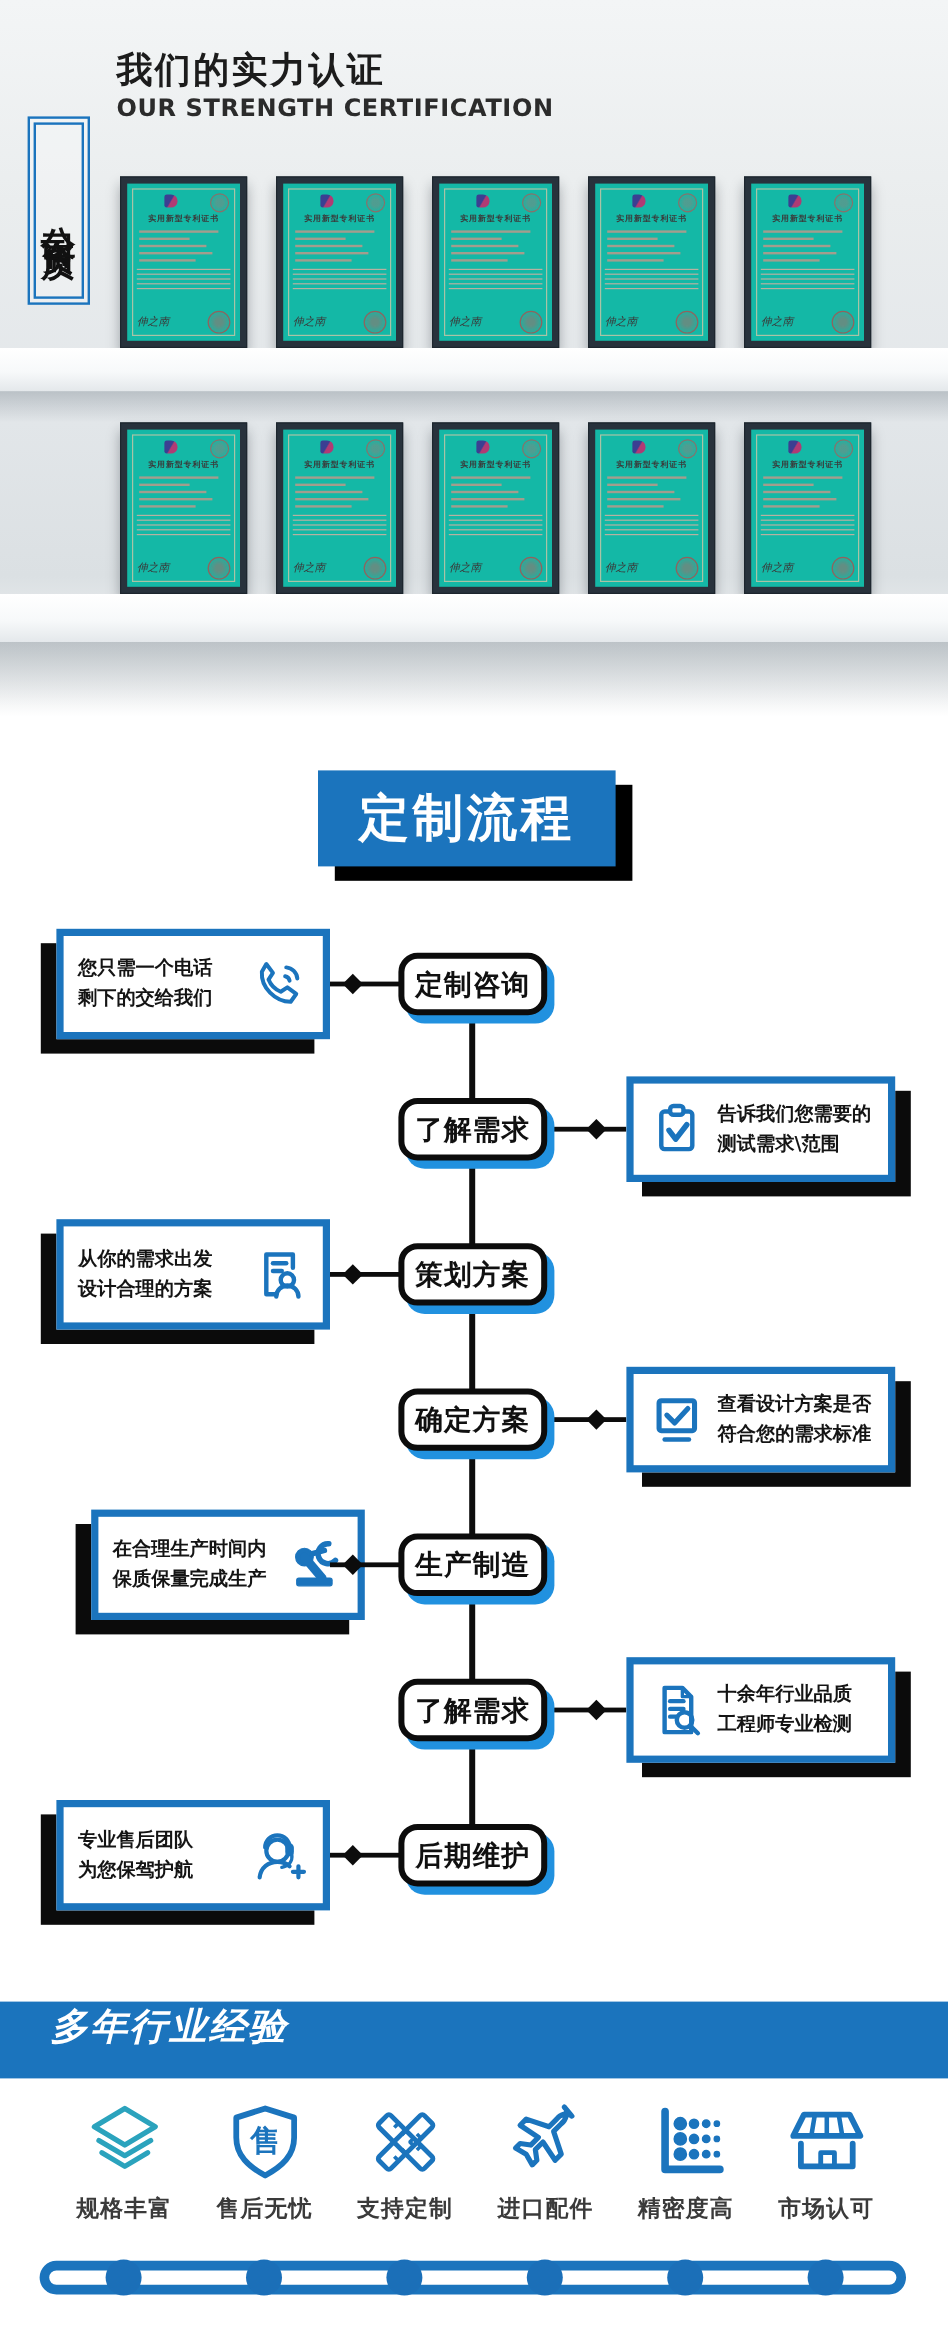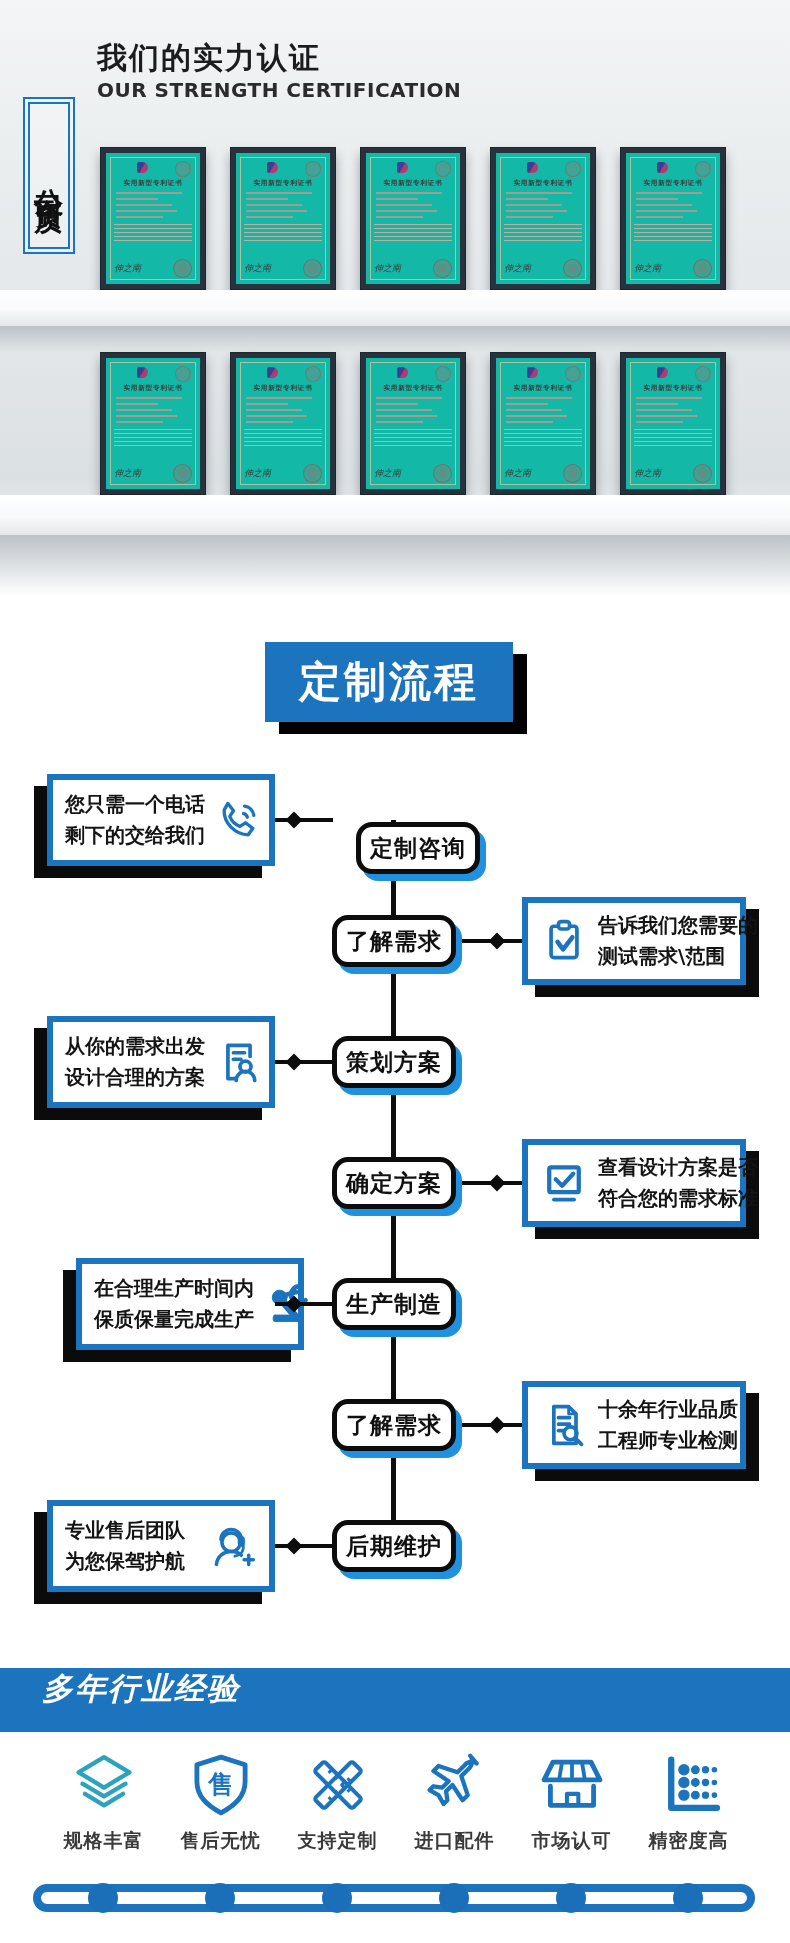--- a/index.html
+++ b/index.html
@@ -41,26 +41,26 @@
   .cert-seal-bottom { width:19px; height:19px; border-radius:50%;
     border:1px solid rgba(200,60,60,0.65); background:radial-gradient(circle,rgba(215,80,80,0.4) 25%,rgba(215,80,80,0.08) 75%); }
   
   .banner { position:absolute; left:265px; top:642px; width:248px; height:80px; background:#1b74bd;
     box-shadow:14px 12px 0 #000; display:flex; align-items:center; justify-content:center; }
   .banner-text { color:#fff; font-size:42px; font-weight:700; letter-spacing:3px; }
   .spine { position:absolute; left:391px; top:820px; width:5px; height:726px; background:#0d0d0d; z-index:1; }
   .node { position:absolute; left:332px; width:124px; height:52px; background:#fff; border:5px solid #0c0c0c;
     border-radius:16px; box-shadow:6px 7px 0 #2191df; display:flex; align-items:center; justify-content:center; z-index:3; }
   .node span { font-size:23px; font-weight:700; color:#101010; letter-spacing:1px; }
-  .n0{top:822px;margin-left:24px;} .n1{top:915px;} .n2{top:1036px;} .n3{top:1157px;text-align:center;} .n4{top:1278px;} .n5{top:1399px;} .n6{top:1520px;}
+  .n0{top:794px;} .n1{top:915px;} .n2{top:1036px;} .n3{top:1157px;text-align:center;} .n4{top:1278px;} .n5{top:1399px;} .n6{top:1520px;}
   .notebox { position:absolute; background:#fff; border:6px solid #1b74bd; display:flex; align-items:center; gap:10px; padding:0 12px; z-index:2; }
   .notebox.left { left:47px; width:228px; height:92px; box-shadow:-13px 12px 0 #0b0b0b; }
   .notebox.right { left:522px; width:224px; height:88px; box-shadow:13px 12px 0 #0b0b0b; }
   .b0{top:774px;} .b1{top:897px;} .b2{top:1016px;} .b3{top:1139px;} .b4{top:1258px;margin-left:29px;} .b5{top:1381px;} .b6{top:1500px;}
-  .note-text { font-size:20px; font-weight:700; color:#141414; line-height:1.55; white-space:nowrap; }
+  .note-text { font-size:16px; font-weight:700; color:#141414; line-height:1.55; white-space:nowrap; }
   .note-icon { flex:0 0 auto; width:48px; height:48px; }
   .notebox.left .note-text { margin-right:auto; }
   .hline { position:absolute; height:4px; background:#0c0c0c; z-index:2; }
   .hline.hleft { left:275px; width:58px; }
   .hline.hright { left:457px; width:65px; }
   .l0{top:818px;} .l1{top:939px;} .l2{top:1060px;} .l3{top:1181px;} .l4{top:1302px;} .l5{top:1423px;} .l6{top:1544px;}
   .diamond { position:absolute; width:12px; height:12px; background:#0c0c0c; transform:rotate(45deg); z-index:2; }
   .diamond.dleft { left:288px; }
   .diamond.dright { left:491px; }
   .d0{top:814px;} .d1{top:935px;} .d2{top:1056px;} .d3{top:1177px;} .d4{top:1298px;} .d5{top:1419px;} .d6{top:1540px;}
@@ -514,46 +514,46 @@
     </svg>
     <span class="feature-label">支持定制</span>
   </div>
   <div class="feature">
     <svg viewBox="0 0 52 52" fill="none" stroke="#1b74bd" stroke-width="3.4" stroke-linecap="round" stroke-linejoin="round">
       <path d="M43 9 c-3 -3 -8 -1 -10 2 l-5 5 -15 -5 -4 4 12 8 -5 5 -7 -1 -3 3 7 4 4 7 3 -3 -1 -7 5 -5 8 12 4 -4 -5 -15 5 -5 c3 -2 5 -8 2 -11 z"></path>
     </svg>
     <span class="feature-label">进口配件</span>
   </div>
   <div class="feature">
-    <svg viewBox="0 0 52 52" fill="none" stroke="#1b74bd" stroke-width="3.8" stroke-linecap="round" stroke-linejoin="round">
-      <path d="M11 8 h30 l7 14 H4 z"></path>
-      <path d="M18 9 l-2 12 M26 9 v12 M34 9 l2 12" stroke-width="3"></path>
-      <path d="M9 27 v15 h34 v-15"></path>
-      <rect x="22" y="33" width="9" height="9" stroke-width="3.2"></rect>
-    </svg>
-    <span class="feature-label">市场认可</span>
-  </div>
-  <div class="feature">
     <svg viewBox="0 0 52 52" fill="#1b74bd" stroke="#1b74bd">
       <path d="M12 6 V44 H48" fill="none" stroke-width="5" stroke-linecap="round" stroke-linejoin="round"></path>
       <circle cx="22" cy="14" r="4"></circle>
         <circle cx="31" cy="14" r="3"></circle>
         <circle cx="39" cy="14" r="2.4"></circle>
         <circle cx="46" cy="14" r="1.7"></circle>
       <circle cx="22" cy="24" r="4"></circle>
         <circle cx="31" cy="24" r="3"></circle>
         <circle cx="39" cy="24" r="2.4"></circle>
         <circle cx="46" cy="24" r="1.7"></circle>
       <circle cx="22" cy="34" r="4"></circle>
         <circle cx="31" cy="34" r="3"></circle>
         <circle cx="39" cy="34" r="2.4"></circle>
         <circle cx="46" cy="34" r="1.7"></circle>
     </svg>
     <span class="feature-label">精密度高</span>
   </div>
+  <div class="feature">
+    <svg viewBox="0 0 52 52" fill="none" stroke="#1b74bd" stroke-width="3.8" stroke-linecap="round" stroke-linejoin="round">
+      <path d="M11 8 h30 l7 14 H4 z"></path>
+      <path d="M18 9 l-2 12 M26 9 v12 M34 9 l2 12" stroke-width="3"></path>
+      <path d="M9 27 v15 h34 v-15"></path>
+      <rect x="22" y="33" width="9" height="9" stroke-width="3.2"></rect>
+    </svg>
+    <span class="feature-label">市场认可</span>
+  </div>
 </div>
 
 <div class="timeline"></div>
 <div class="tdot" style="left:88px"></div>
 <div class="tdot" style="left:205px"></div>
 <div class="tdot" style="left:322px"></div>
 <div class="tdot" style="left:439px"></div>
 <div class="tdot" style="left:556px"></div>
 <div class="tdot" style="left:673px"></div>
 

